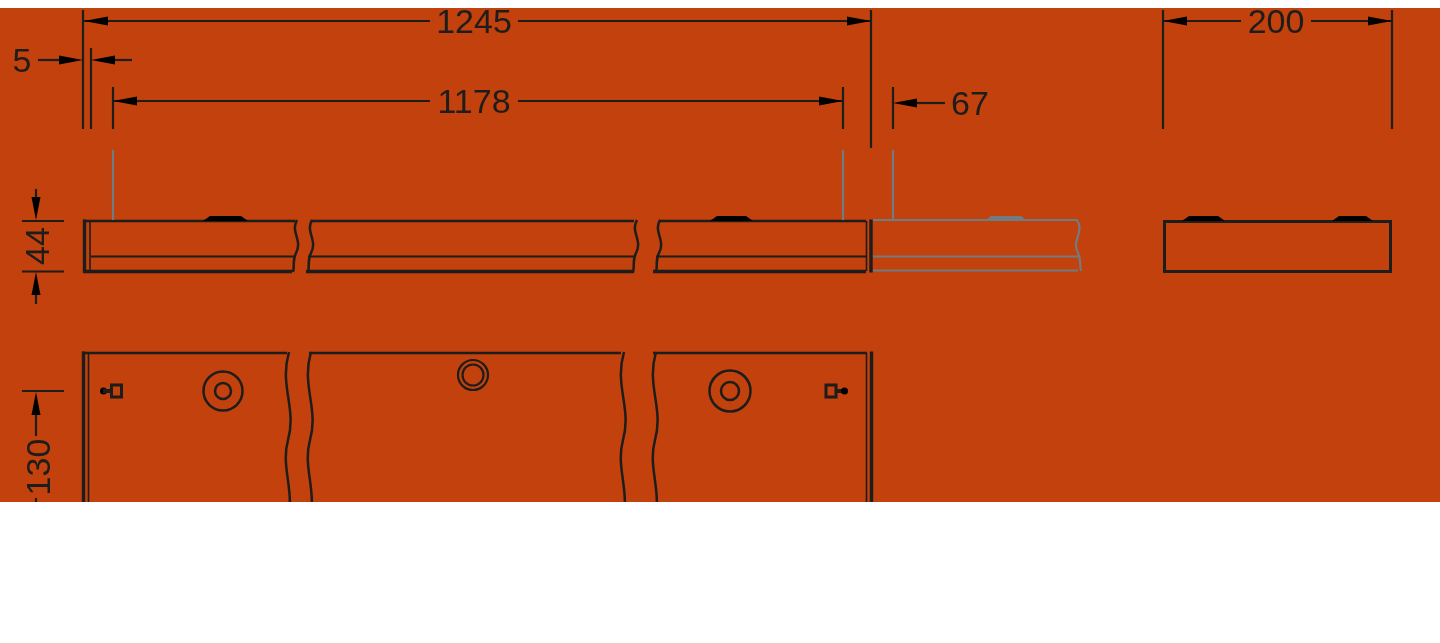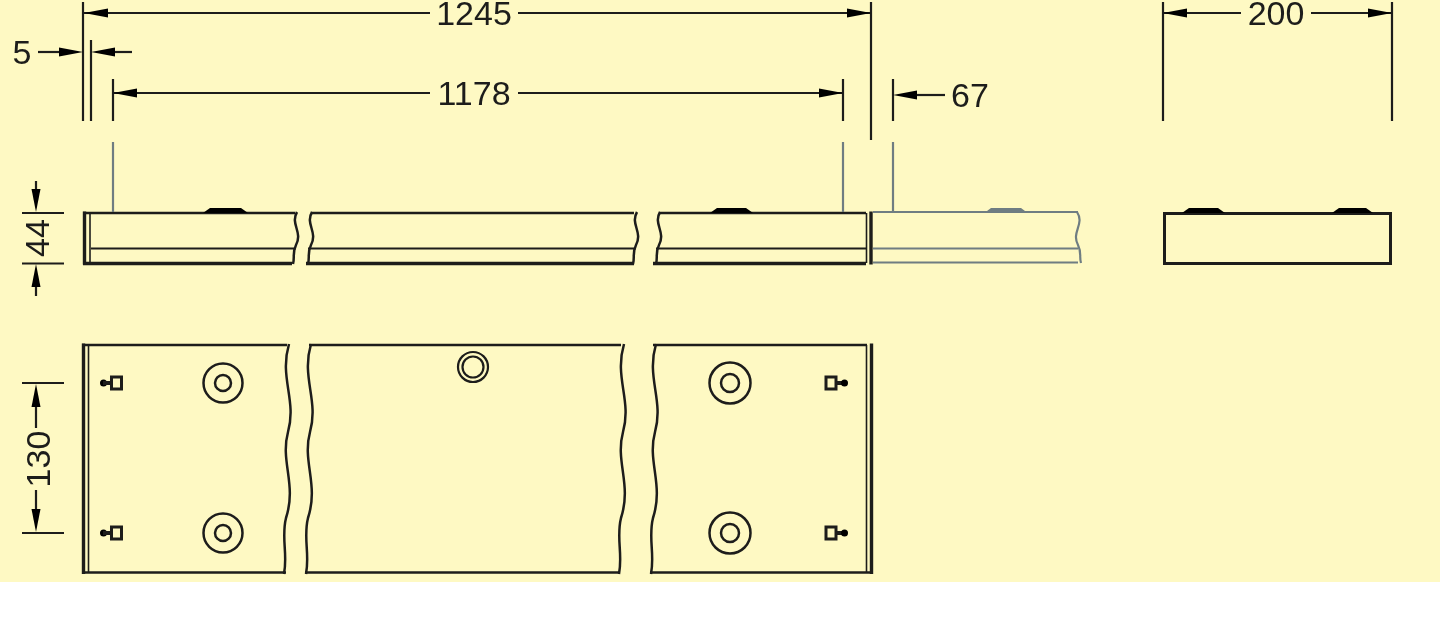--- a/index.html
+++ b/index.html
@@ -1,16 +1,16 @@
 <!DOCTYPE html>
 <html><head>
 <meta charset="utf-8">
 <style>
   html,body{margin:0;padding:0;background:#ffffff;}
-  .stage{position:relative;width:1440px;height:582px;background:#fef9c3;overflow:hidden;}
+  .stage{position:relative;width:1440px;height:494px;background:#c2410c;overflow:hidden;margin-top:8px;}
   svg{display:block;}
   text{font-family:"Liberation Sans","DejaVu Sans",sans-serif;font-size:34px;fill:#1d1d1b;}
   .thin{stroke-width:2.2;}
   .obj{stroke-width:2.5;}
   .thick{stroke-width:3.4;}
   .hair{stroke-width:1.6;}
   .nofill{fill:none;}
 </style>
 </head>
 <body>

